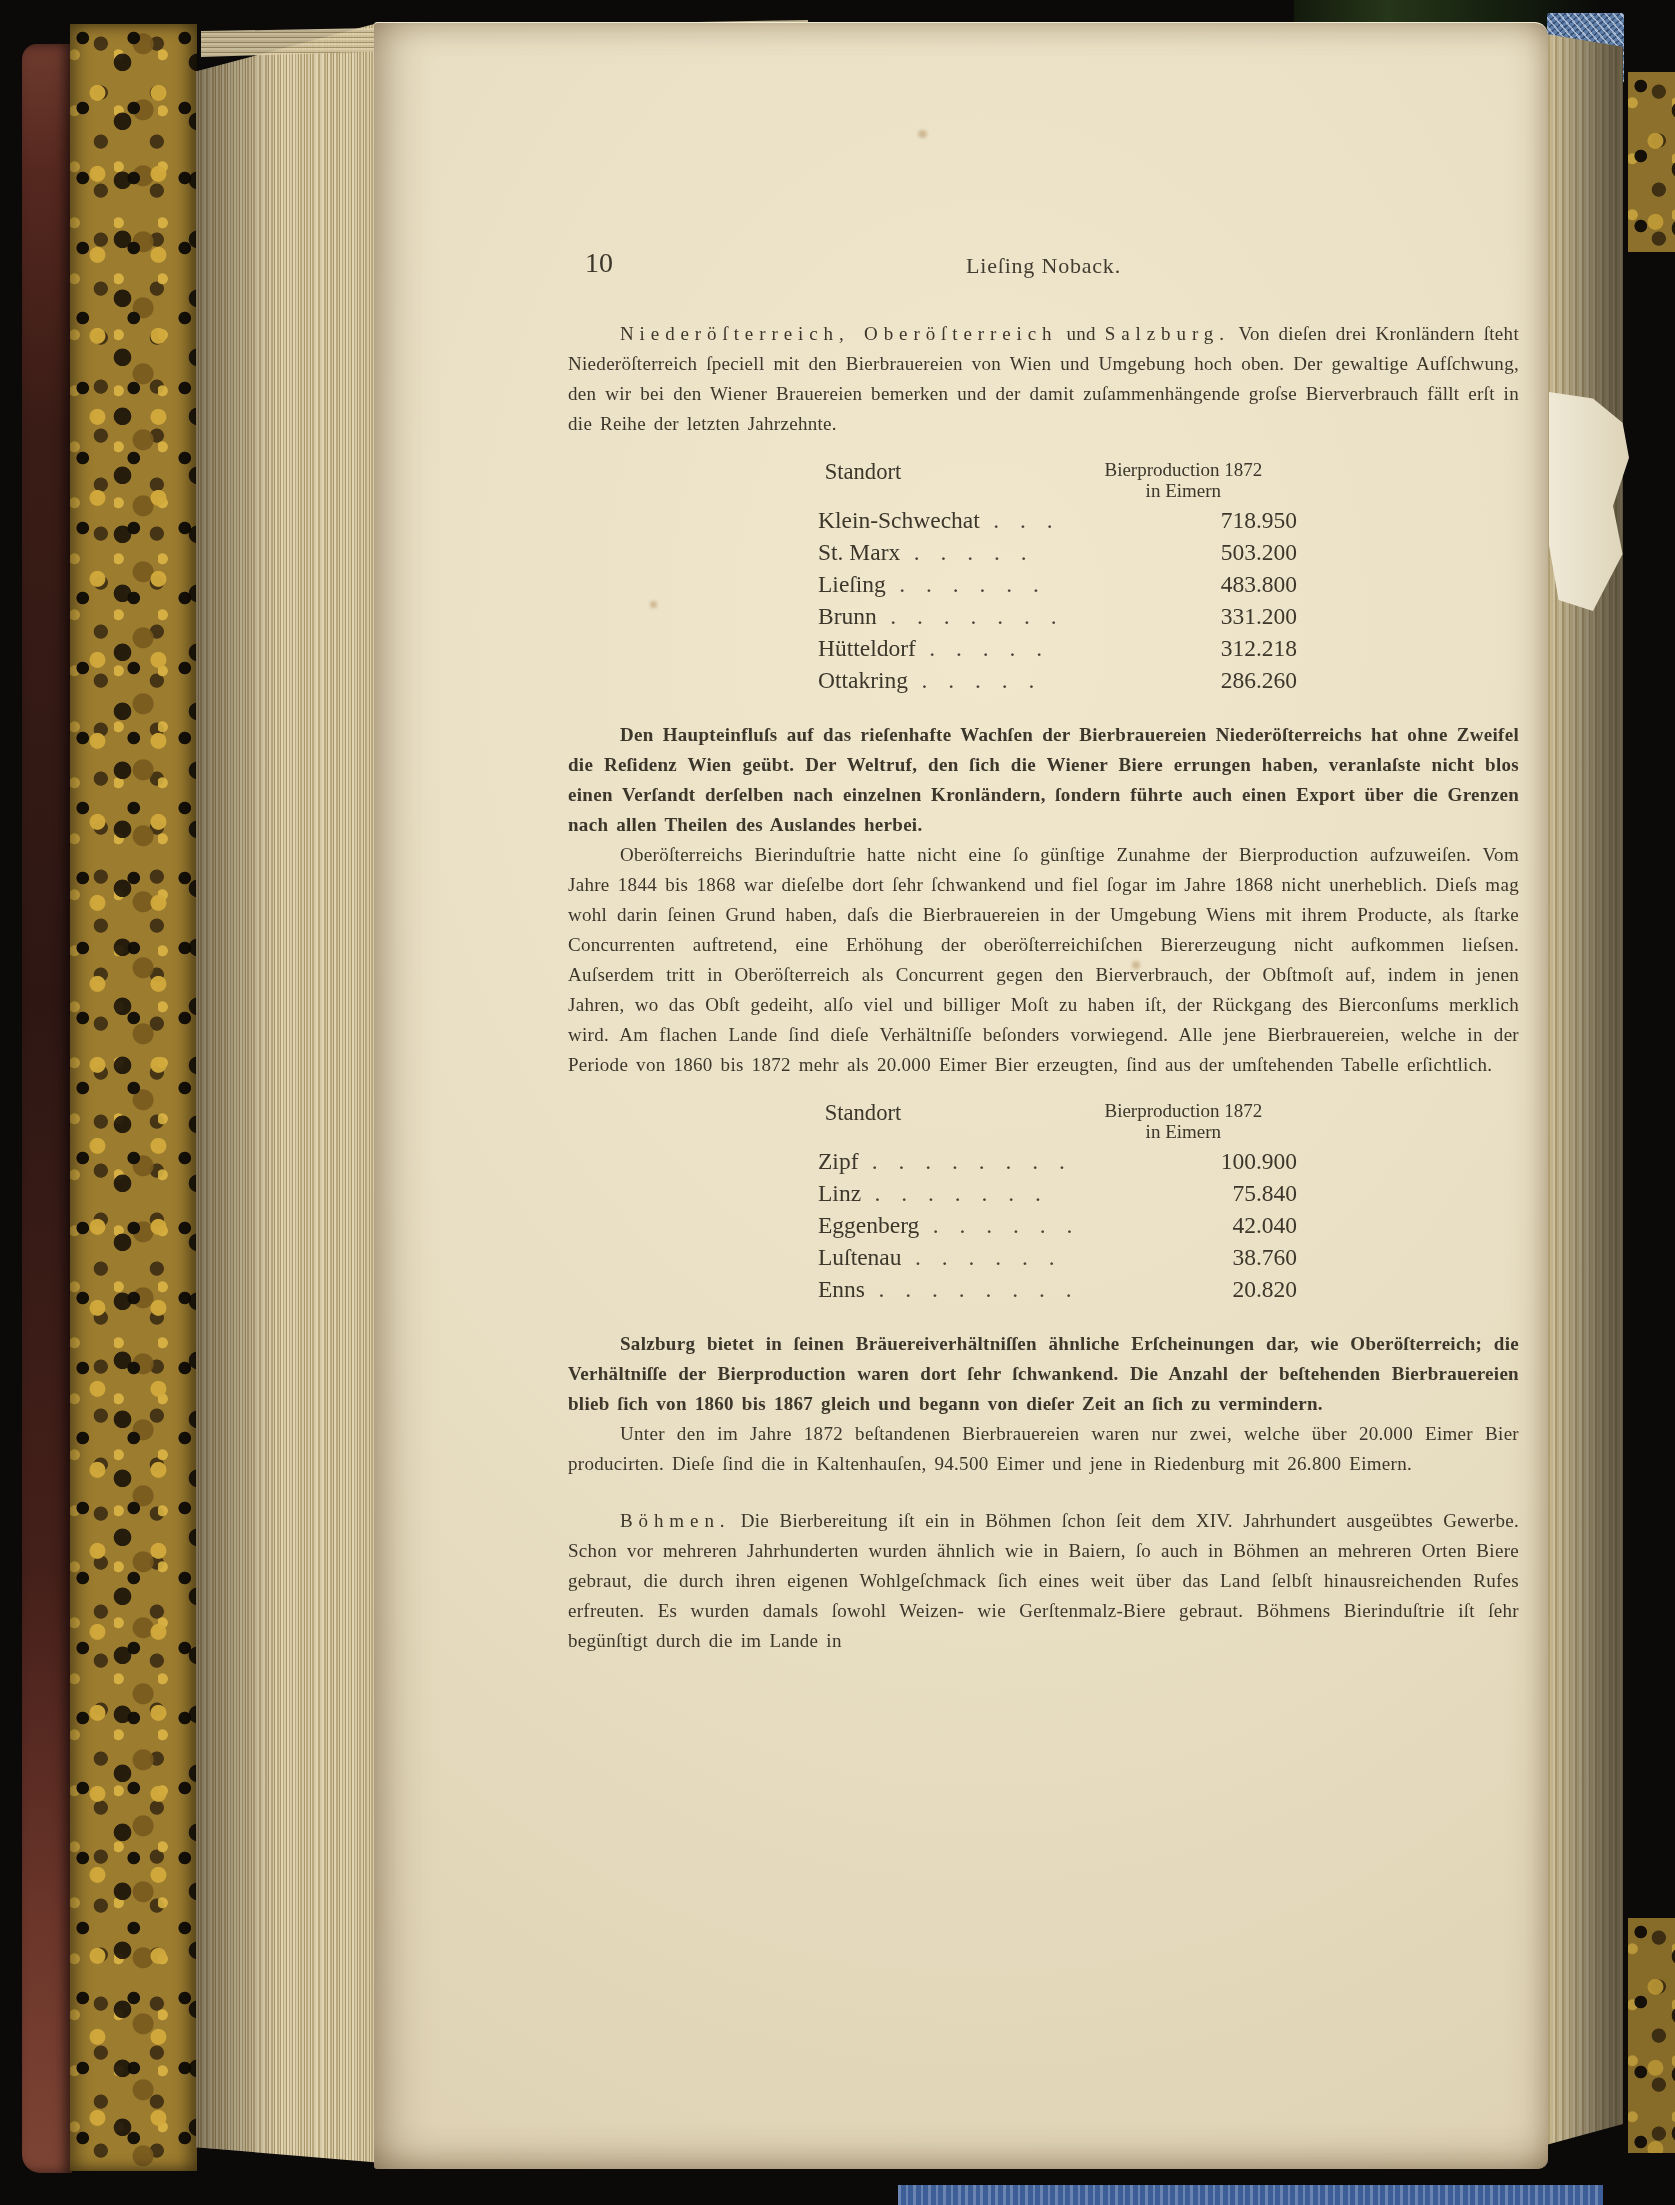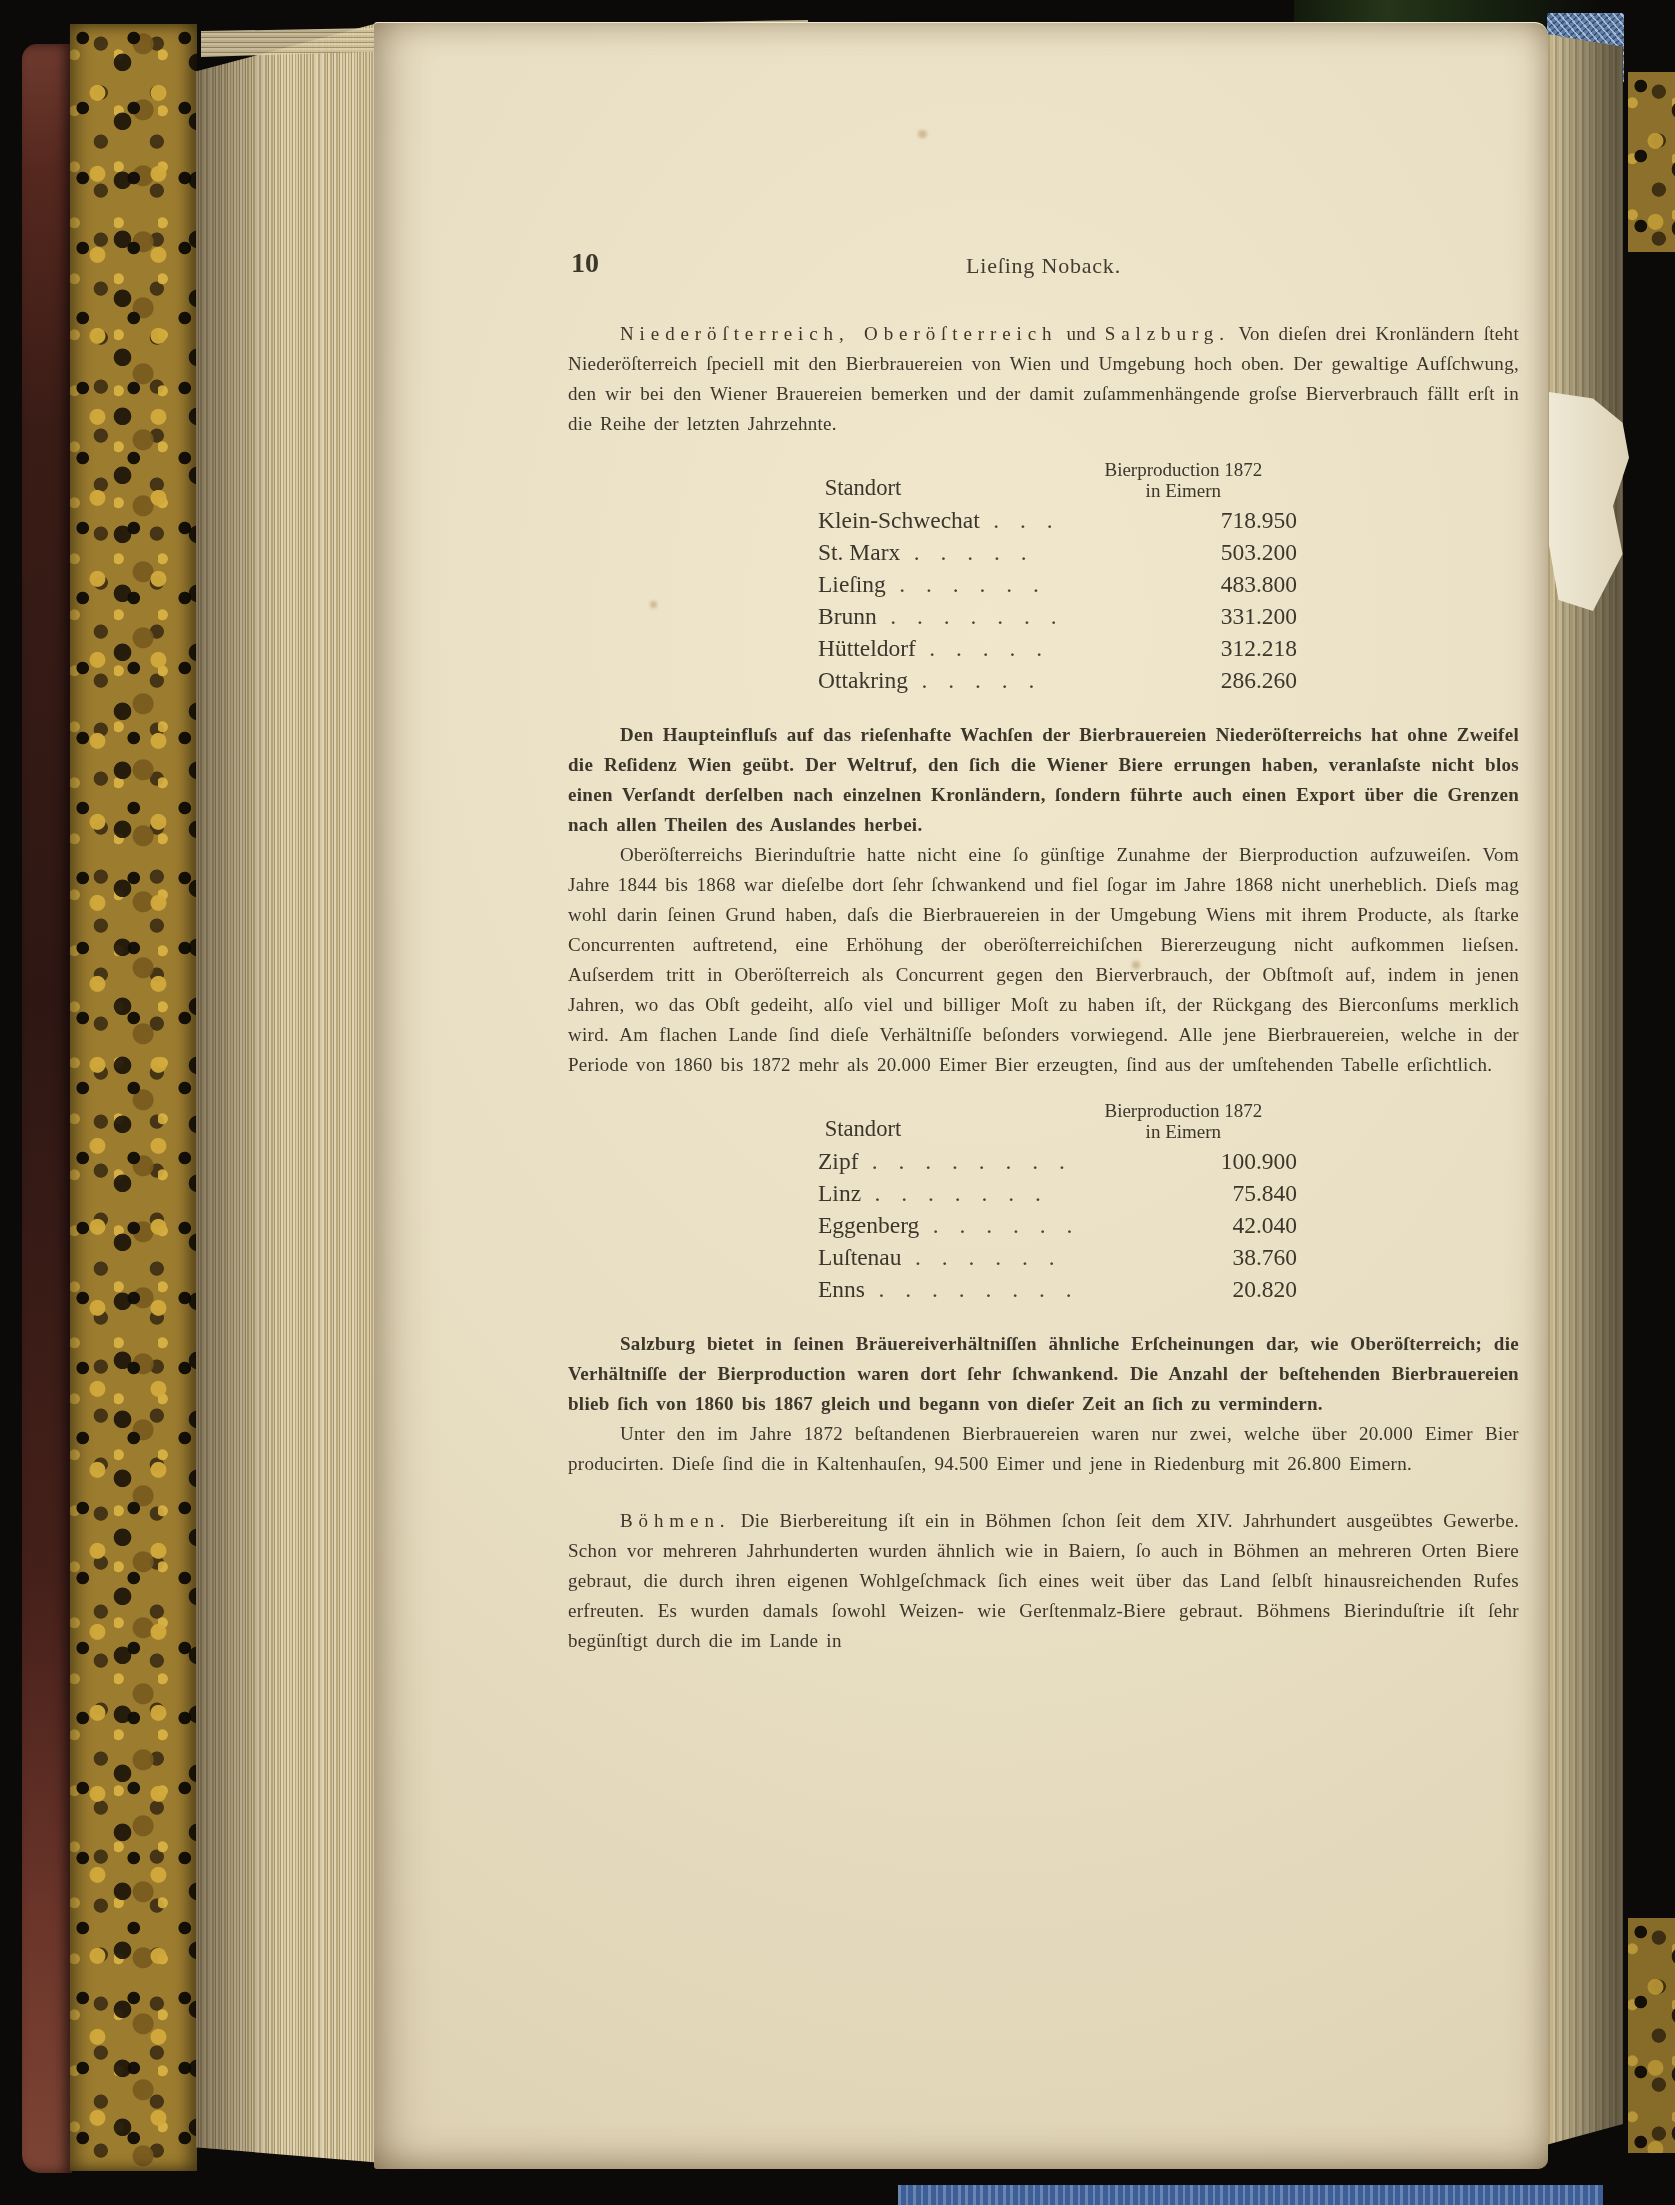--- a/index.html
+++ b/index.html
@@ -82,31 +82,31 @@
     background: radial-gradient(130% 95% at 52% 28%, #f0e7cd 0%, #e9dfc4 45%, #ded2b3 85%, #d3c5a4 100%);
     box-shadow:
       inset 25px 0 50px -20px rgba(90,66,36,.55),
       inset -22px 0 39px -25px rgba(90,66,36,.5),
       inset 0 -25px 42px -25px rgba(90,66,36,.45),
       inset 0 20px 34px -25px rgba(120,95,55,.35);
     border-top:0.8px solid #f2ead2;
   }
   .content { position:absolute; left:194px; top:0; width:951px; color:#3c362b; }
   .page-header { position:relative; margin-top:224px; height:35px; margin-bottom:37px; }
-  .page-number { position:absolute; left:3px; top:0; font-size:28px;font-weight:bold; }
+  .page-number { position:absolute; left:17px; top:0; font-size:28px; }
   .running-header { position:absolute; left:0; right:0; top:5.9px; text-align:center; font-size:22px; letter-spacing:0.8px; color:#433c31; }
   .para {
     font-size:19px; line-height:30px; text-align:justify; text-indent:52px;
     word-spacing:2.9px; letter-spacing:0.3px; margin:0;
   }
   .gap-top   { margin-top:20px;font-weight:bold; }
   .gap-top-lg{ margin-top:27px; }
   .sperr { letter-spacing:5.9px; }
   .prod-table { margin:20px 0 23.5px 250px; width:479px; }
-  .t-head { display:flex; align-items:flex-end; margin-bottom:3.4px; }
+  .t-head { display:flex; align-items:flex-start; margin-bottom:3.4px; }
   .t-h1 { width:245px; font-size:22.6px; padding-left:6.7px; }
   .t-h2 { flex:1; text-align:center; font-size:19px; line-height:21px; }
   .t-row { display:flex; align-items:flex-end; font-size:23.5px; line-height:32px; }
   .t-place { white-space:nowrap; }
   .t-dots { flex:1; overflow:hidden; white-space:nowrap; padding:0 8.4px 0 13.4px; word-spacing:15px; color:#4a4336; }
   .t-value { width:127px; text-align:right; white-space:nowrap;font-family:Liberation Serif, serif; }
   .spot { position:absolute; border-radius:50%; filter:blur(1.7px); background:rgba(146,100,40,.32); }
   .spot-a { left:544px; top:107px;  width:9.2px; height:8.4px; }
   .spot-b { left:276px; top:578px;  width:6.7px;  height:6.7px;  }
   .spot-c { left:758px; top:938px; width:7.5px;  height:7.5px;  }

